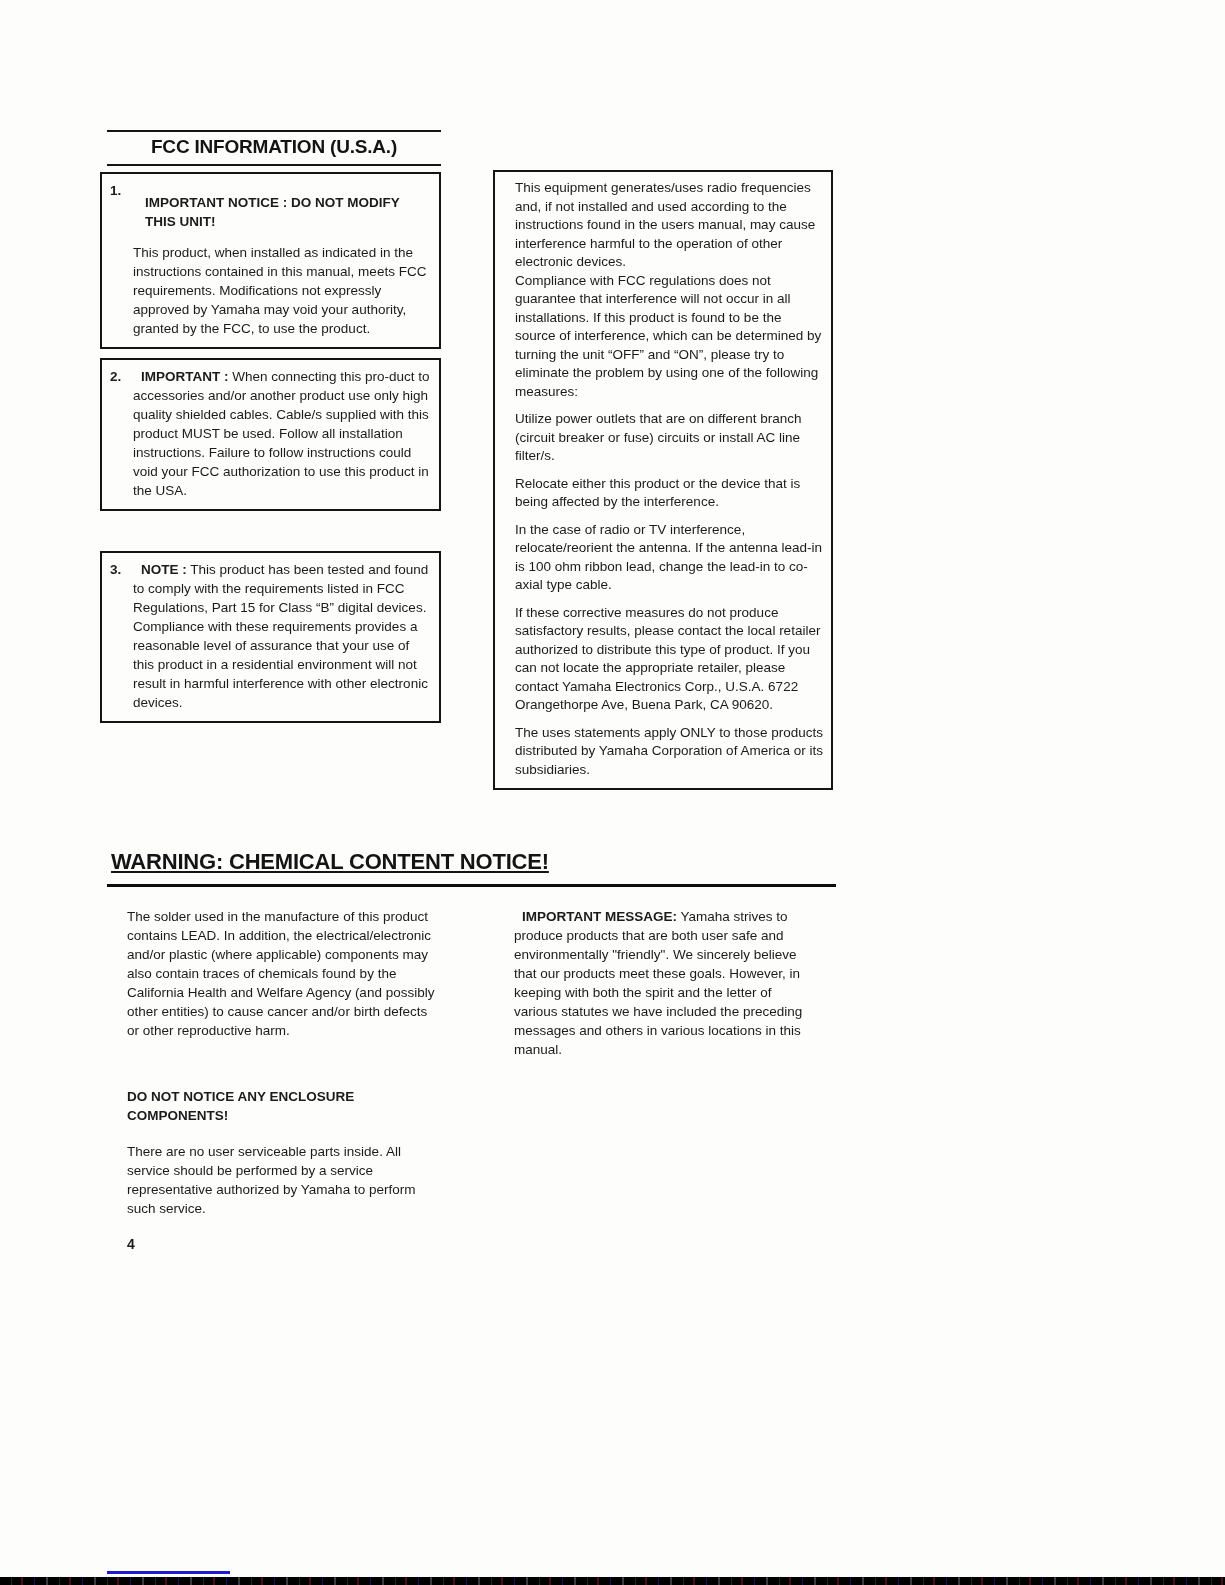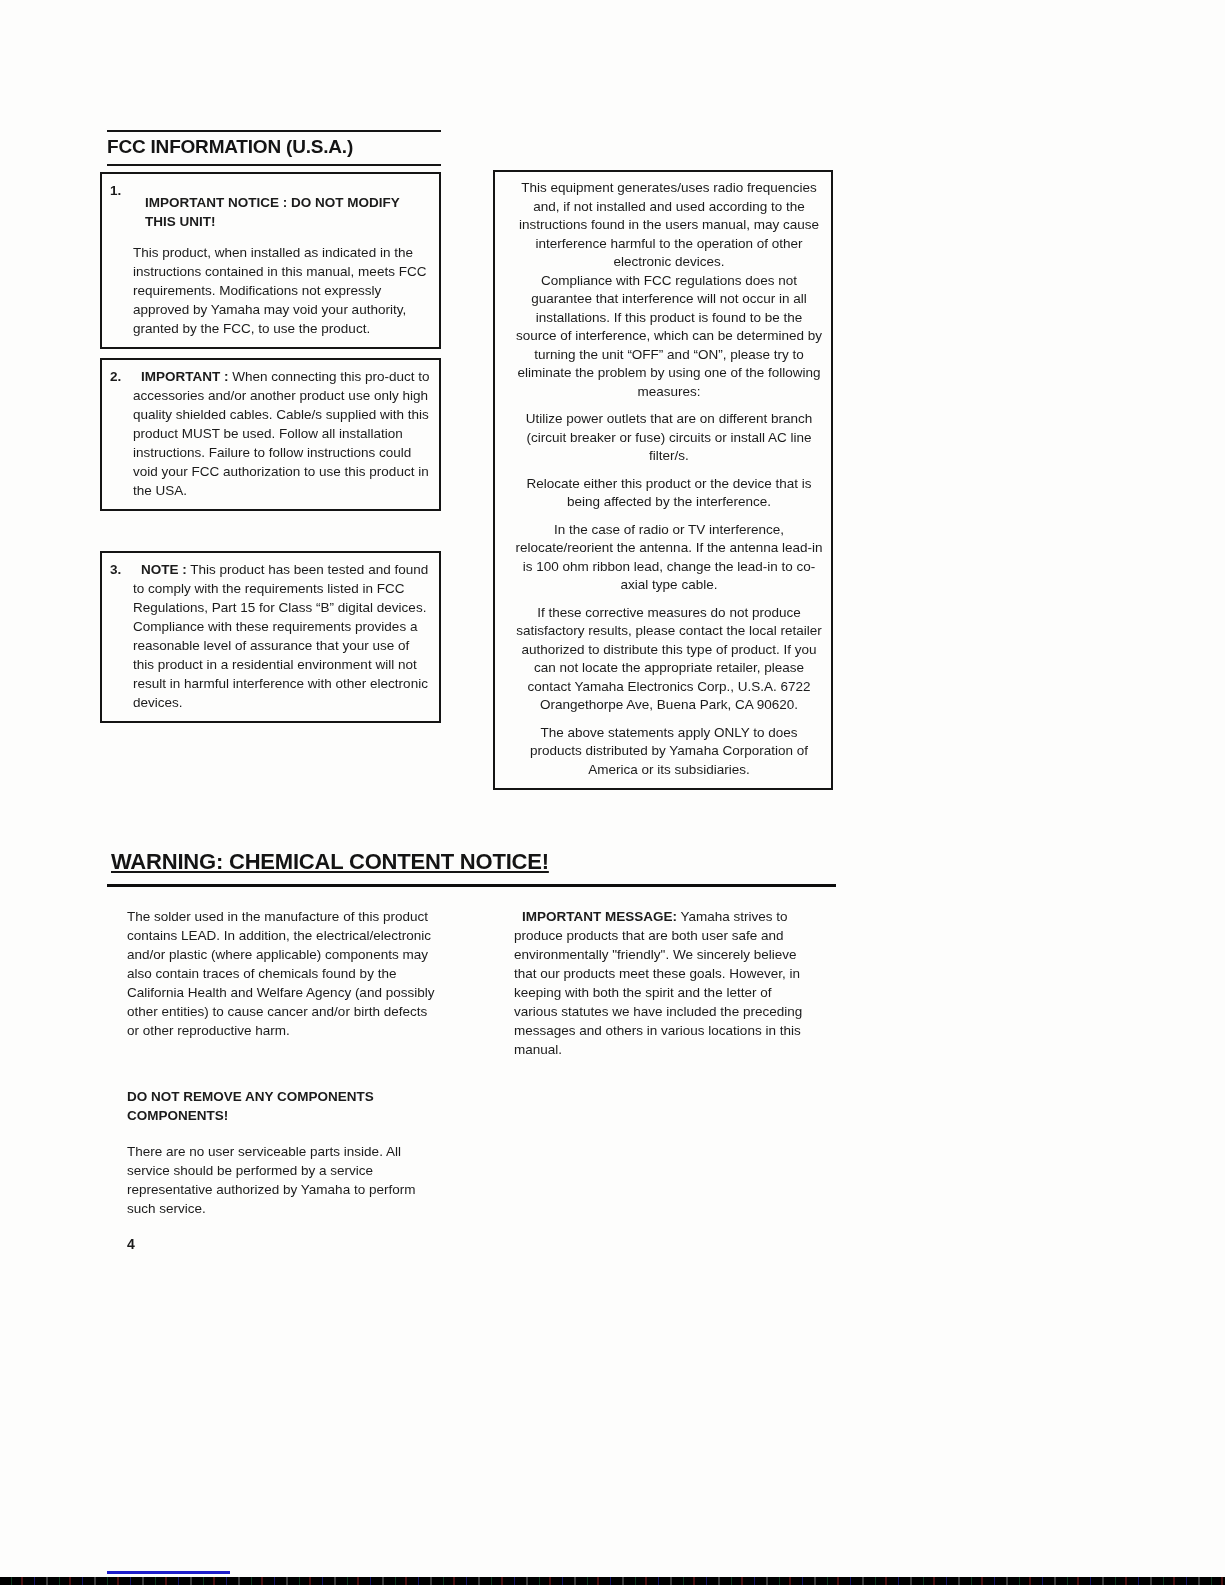--- a/index.html
+++ b/index.html
@@ -11,20 +11,21 @@
     color: #1b1b1b;
     overflow: hidden;
   }
   .abs { position: absolute; }
 
   
   .title-block {
     top: 130px; left: 107px; width: 334px;
     border-top: 2px solid #151515;
     border-bottom: 2px solid #151515;
+    text-align: center;
     padding: 4px 0 6px 0;
   }
   .title-block h1 {
     margin: 0;
     font-size: 19px;
     font-weight: bold;
     letter-spacing: -0.2px;
     color: #141414;
   }
 
@@ -52,21 +53,21 @@
 
   
   .right-box {
     top: 170px; left: 493px; width: 340px;
     border: 2px solid #141414;
     box-sizing: border-box;
     padding: 7px 8px 9px 20px;
     font-size: 13.5px;
     line-height: 18.5px;
   }
-  .right-box p { margin: 0 0 9px 0; text-align: center; }
+  .right-box p { margin: 0 0 9px 0; }
   .right-box p.tight { margin-bottom: 0; }
   .right-box p.last { margin-bottom: 0; }
 
   
   .warning-head {
     top: 845px; left: 107px; width: 729px;
     border-bottom: 3px solid #0d0d0d;
     padding-bottom: 5px;
   }
   .warning-head h2 {
@@ -143,31 +144,31 @@
     </div>
   </div>
 
   <div class="abs right-box">
     <p class="tight">This equipment generates/uses radio frequencies and, if not installed and used according to the instructions found in the users manual, may cause interference harmful to the operation of other electronic devices.</p>
     <p>Compliance with FCC regulations does not guarantee that interference will not occur in all installations.  If this product is found to be the source of interference, which can be determined by turning the unit “OFF” and “ON”, please try to eliminate the problem by using one of the following measures:</p>
     <p>Utilize power outlets that are on different branch (circuit breaker or fuse) circuits or install AC line filter/s.</p>
     <p>Relocate either this product or the device that is being affected by the interference.</p>
     <p>In the case of radio or TV interference, relocate/reorient the antenna.  If the antenna lead-in is 100 ohm ribbon lead, change the lead-in to co-axial type cable.</p>
     <p>If these corrective measures do not produce satisfactory results, please contact the local retailer authorized to distribute this type of product.  If you can not locate the appropriate retailer, please contact Yamaha Electronics Corp., U.S.A. 6722 Orangethorpe Ave, Buena Park, CA 90620.</p>
-    <p class="last">The above statements apply ONLY to does products distributed by Yamaha Corporation of America or its subsidiaries.</p>
+    <p class="last">The uses statements apply ONLY to those products distributed by Yamaha Corporation of America or its subsidiaries.</p>
   </div>
 
   <div class="abs warning-head">
     <h2>WARNING: CHEMICAL CONTENT NOTICE!</h2>
   </div>
 
   <div class="abs col col-left">
     <p>The solder used in the manufacture of this product contains LEAD.  In addition, the electrical/electronic and/or plastic (where applicable) components may also contain traces of chemicals found by the California Health and Welfare Agency (and possibly other entities) to cause cancer and/or birth defects or other reproductive harm.</p>
     <div class="gap"></div>
-    <p class="sub-heading">DO NOT REMOVE ANY COMPONENTS COMPONENTS!</p>
+    <p class="sub-heading">DO NOT NOTICE ANY ENCLOSURE COMPONENTS!</p>
     <p>There are no user serviceable parts inside.  All service should be performed by a service representative authorized by Yamaha to perform such service.</p>
     <p class="page-num">4</p>
   </div>
 
   <div class="abs col col-right">
     <p><span class="inline-bold">IMPORTANT MESSAGE:</span><span> Yamaha strives to produce products that are both user safe and environmentally "friendly".  We sincerely believe that our products meet these goals.  However, in keeping with both the spirit and the letter of various statutes we have included the preceding messages and others in various locations in this manual.</span></p>
   </div>
 
   <div class="abs blue-line"></div>
   <div class="abs noise-band"></div>

